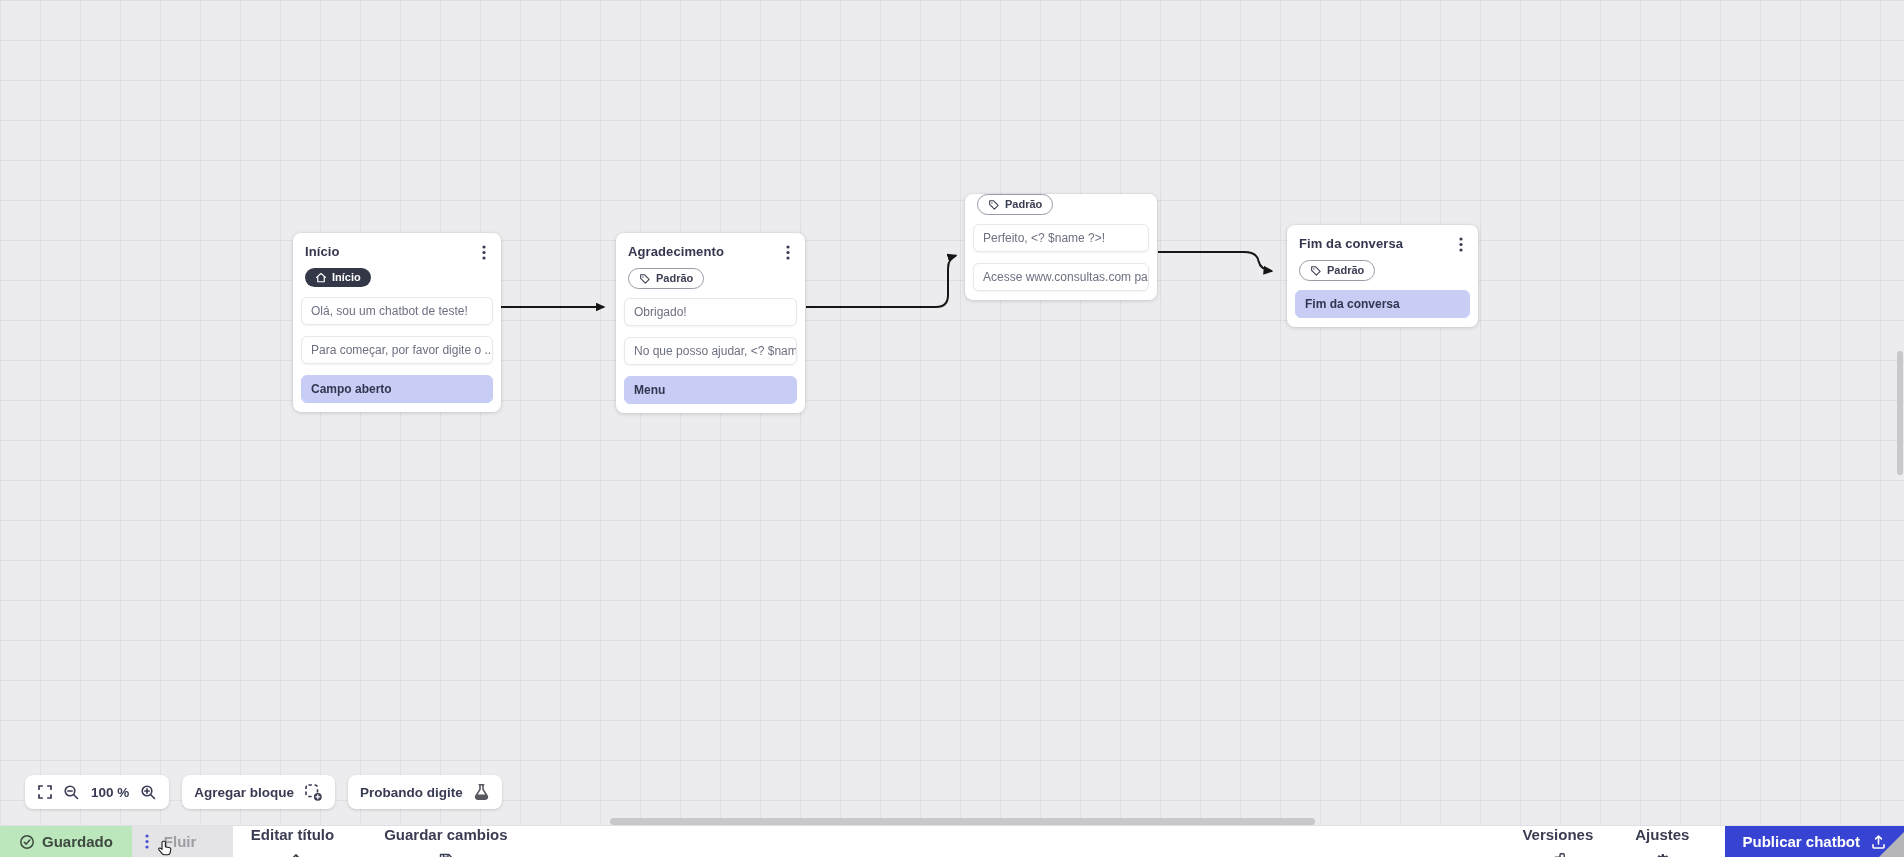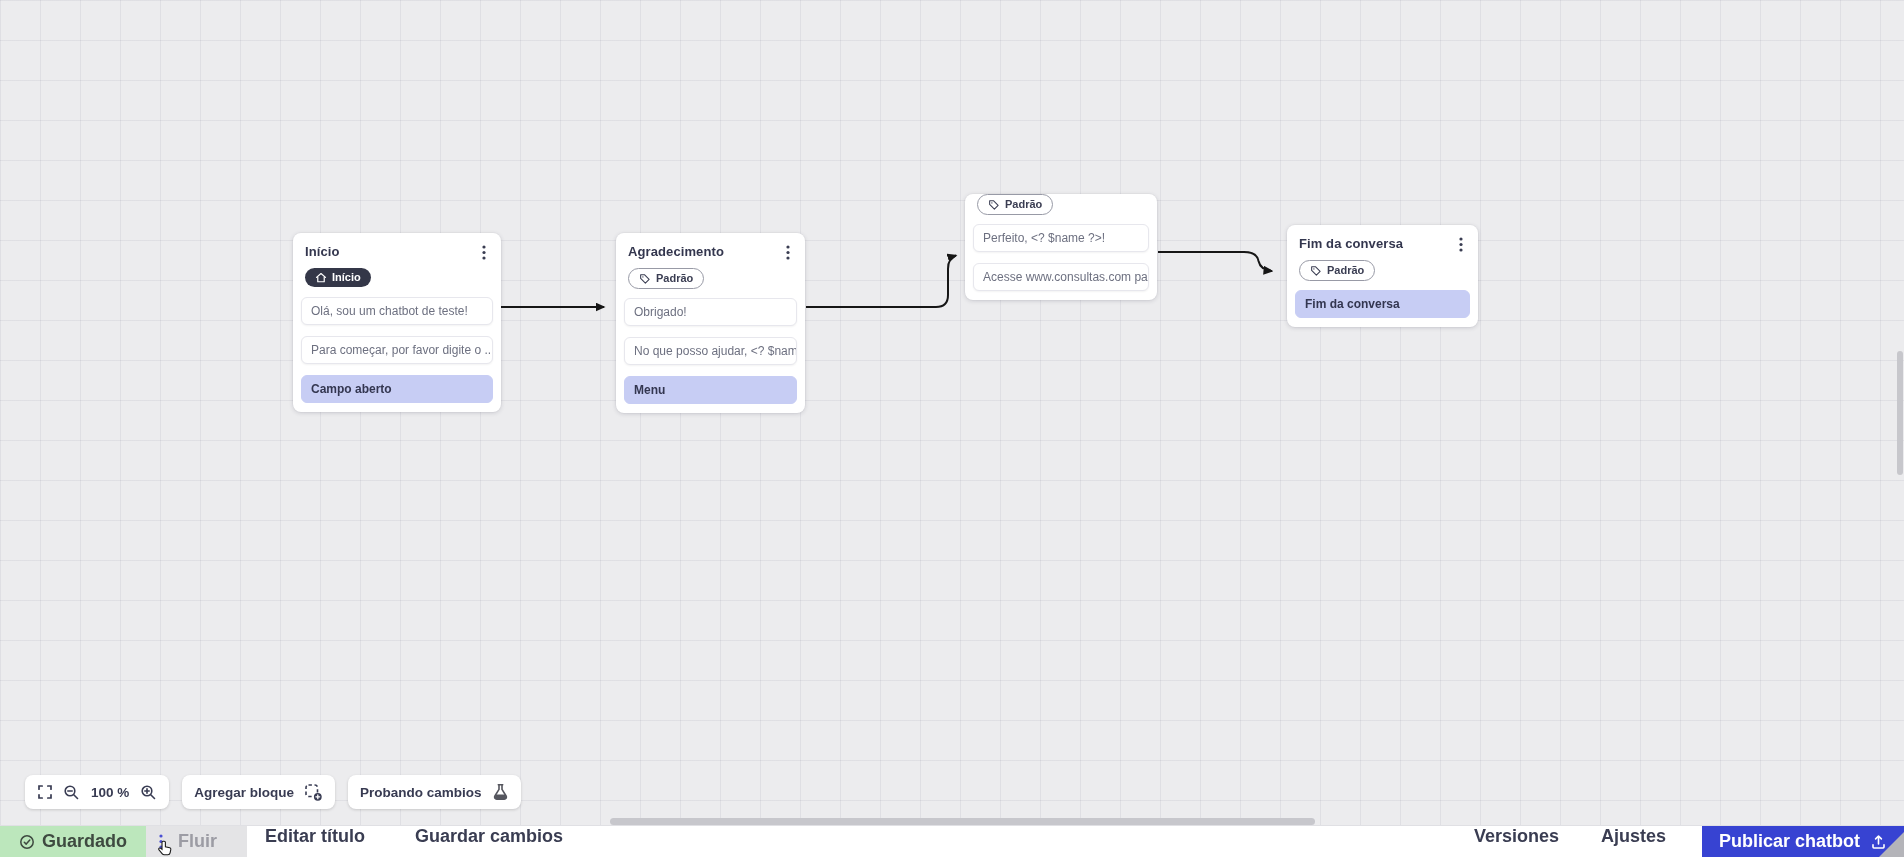--- a/index.html
+++ b/index.html
@@ -52,21 +52,21 @@
   .icon-btn{display:flex;align-items:center;cursor:pointer;line-height:0;}
   .zoom-level{margin:0 1px;cursor:default;}
   .tool-btn{cursor:pointer;}
   
   .h-scroll-thumb{position:absolute;left:610px;top:818px;width:705px;height:7px;border-radius:4px;background:#c7c7cc;cursor:pointer;}
   .v-scroll-thumb{position:absolute;left:1897px;top:351px;width:6px;height:124px;border-radius:3px;background:#c7c7cc;cursor:pointer;}
   
   .bottombar{
     position:absolute;left:0;right:0;bottom:0;height:31px;background:#fff;
     border-top:1px solid #e0e0e4;display:flex;align-items:stretch;
-    font-size:18px;color:#3a3d52;z-index:5;
+    font-size:15px;color:#3a3d52;z-index:5;
   }
   .saved{background:#bce7bc;display:flex;align-items:center;gap:7px;padding:0 19px;font-weight:600;color:#3e4a40;}
   .flow-tab{background:#e4e4e6;width:88px;display:flex;align-items:center;gap:15px;padding-left:13px;cursor:pointer;}
   .flow-label{color:#9c9ca4;font-weight:600;}
   .bar-btn{display:flex;align-items:center;gap:9px;font-weight:600;cursor:pointer;padding:0 4px;flex-direction:column;}
   .edit-title{margin-left:14px;}
   .save-changes{margin-left:42px;}
   .spacer{flex:1;}
   .versions{margin-right:34px;}
   .settings{margin-right:32px;}
@@ -233,21 +233,21 @@
       <span>Agregar bloque</span>
       <span class="icon-btn">
         <svg width="19" height="19" viewBox="0 0 19 19" fill="none">
             <rect x="2" y="2" width="11.5" height="11.5" rx="2.5" stroke="#383b52" stroke-width="1.6" stroke-dasharray="3.4 2.6"></rect>
             <circle cx="13.8" cy="13.8" r="3.9" fill="#383b52"></circle>
             <path d="M13.8 11.9v3.8M11.9 13.8h3.8" stroke="#fff" stroke-width="1.3" stroke-linecap="round"></path>
           </svg>
       </span>
     </div>
     <div class="tool-group tool-btn">
-      <span>Probando cambios</span>
+      <span>Probando digite</span>
       <span class="icon-btn">
         <svg width="17" height="18" viewBox="0 0 17 18" fill="none" stroke="#55565e" stroke-width="1.6" stroke-linecap="round" stroke-linejoin="round">
             <path d="M6.3 1.8h4.4"></path>
             <path d="M7 2v4.4L2.9 13c-.9 1.5.2 3.2 1.9 3.2h7.4c1.7 0 2.8-1.7 1.9-3.2L10 6.4V2"></path>
             <path d="M4.2 11.5h8.6l1.4 2.4c.6 1-.1 2.3-1.3 2.3H4.1c-1.2 0-1.9-1.3-1.3-2.3z" fill="#55565e" stroke="none"></path>
           </svg>
       </span>
     </div>
   </div>
 

